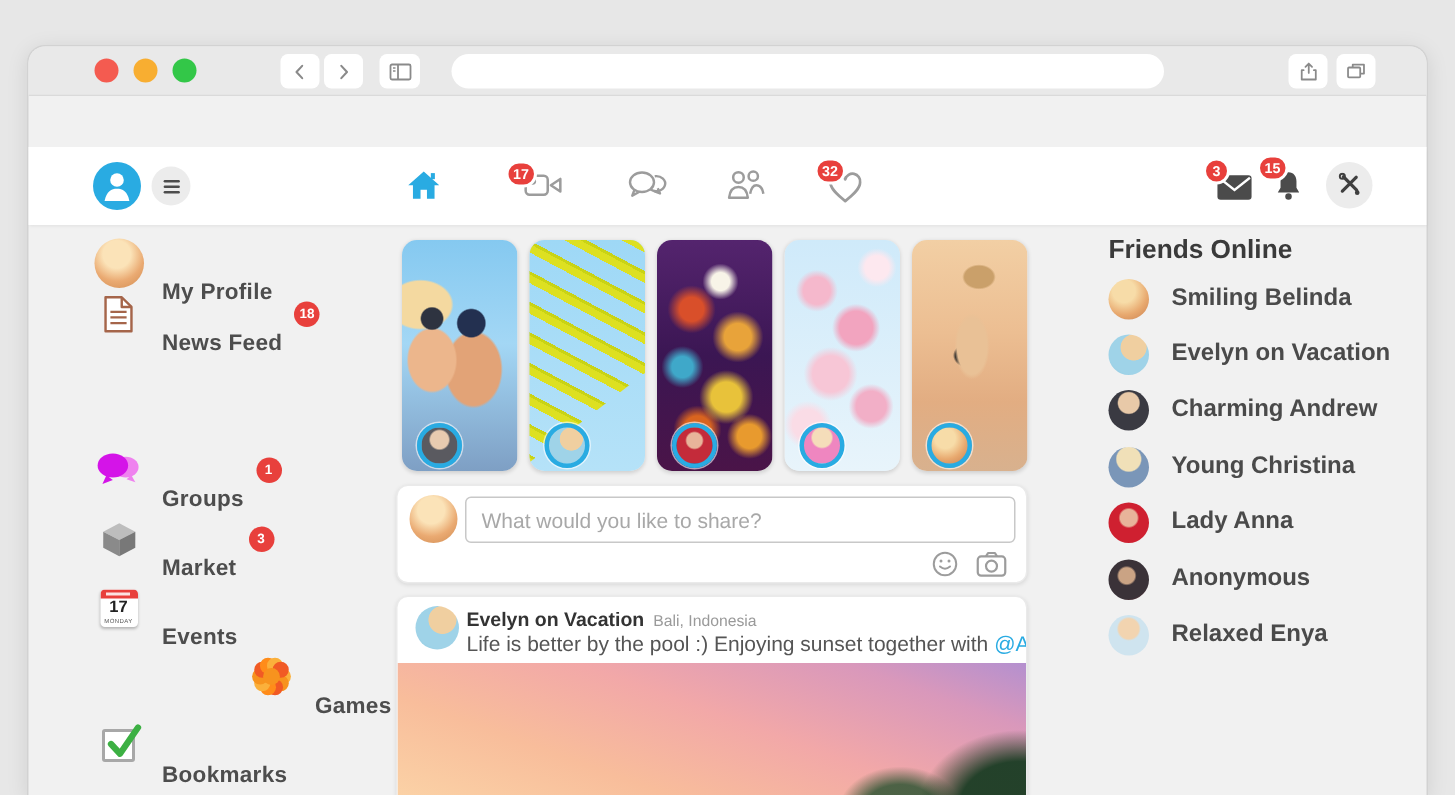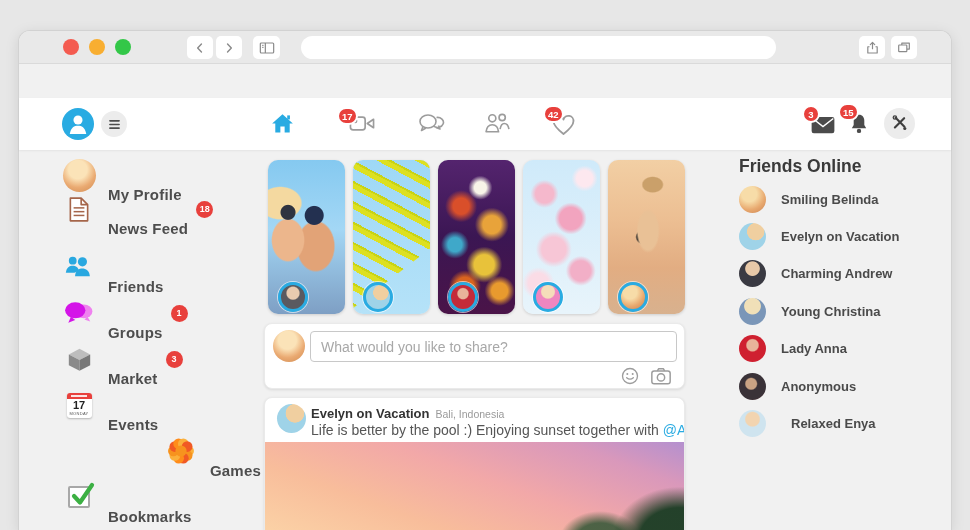--- a/index.html
+++ b/index.html
@@ -99,21 +99,21 @@
   .post-text{font-size:14px;color:#555;}
   .mention{color:#29abe2;cursor:pointer;}
   .post-img{position:absolute;left:0;top:44px;width:100%;height:90px;
    background:radial-gradient(ellipse 90px 70px at 99% 108%,rgba(25,60,35,.95) 0 45%,rgba(25,60,35,0) 75%),
    radial-gradient(ellipse 55px 40px at 80% 110%,rgba(35,80,45,.8) 0 45%,rgba(35,80,45,0) 75%),
    linear-gradient(200deg,#b490cf 0%,#d998bb 18%,#f2a8a8 45%,#f8bd9b 72%,#fbd2a6 100%);}
   
   .fo-title{position:absolute;left:720px;top:125px;font-size:17.5px;font-weight:bold;color:#3a3a3a;}
   .fo-item{position:absolute;left:720px;width:210px;height:28px;display:flex;align-items:center;cursor:pointer;}
   .fo-av{width:27px;height:27px;border-radius:50%;flex:0 0 27px;}
-  .fo-name{margin-left:15px;font-size:13px;font-weight:bold;color:#4a4a4a;}
+  .fo-name{margin-left:15px;font-size:16px;font-weight:bold;color:#4a4a4a;}
 </style>
 </head>
 <body>
 
 <div class="screen">
   <div class="window">
 
     <div class="chrome">
       <span class="light" style="left:44px;background:#f45b50;"></span>
       <span class="light" style="left:70px;background:#f8ae31;"></span>
@@ -216,21 +216,21 @@
       <button class="circle-btn" style="left:865px;top:10px;width:31px;height:31px;background:#ececec;">
         <svg width="17" height="17" viewBox="0 0 24 24">
           <path d="M6.5 4 L19 16.5" stroke="#3f3f3f" stroke-width="3" stroke-linecap="round"></path>
           <circle cx="5.5" cy="3.5" r="2.4" fill="none" stroke="#3f3f3f" stroke-width="1.8"></circle>
           <path d="M18.5 4.5 L5.5 17.5" stroke="#3f3f3f" stroke-width="3" stroke-linecap="round"></path>
           <circle cx="19.5" cy="19" r="2.2" fill="#3f3f3f"></circle>
         </svg>
       </button>
 
       <span class="badge" style="left:318px;top:9px;">17</span>
-      <span class="badge" style="left:524px;top:7px;">42</span>
+      <span class="badge" style="left:524px;top:7px;">32</span>
       <span class="badge" style="left:783px;top:7px;">3</span>
       <span class="badge" style="left:819px;top:5px;">15</span>
     </div>
 
     <div class="side-item" style="top:126px;">
       <span class="side-ic">
           <span class="avatar av-profile" style="width:33px;height:33px;display:block;"></span>
         </span>
       <span class="side-label">My Profile</span>
     </div>
@@ -239,31 +239,20 @@
         <svg width="24" height="27" viewBox="0 0 22 25">
           <path d="M3 2 H13 L19 8 V23 H3 Z" fill="#fff" stroke="#a5654a" stroke-width="1.5" stroke-linejoin="round"></path>
           <path d="M13 2 V8 H19" fill="none" stroke="#a5654a" stroke-width="1.5" stroke-linejoin="round"></path>
           <line x1="6" y1="11" x2="16" y2="11" stroke="#a5654a" stroke-width="1.4"></line>
           <line x1="6" y1="14.5" x2="16" y2="14.5" stroke="#a5654a" stroke-width="1.4"></line>
           <line x1="6" y1="18" x2="16" y2="18" stroke="#a5654a" stroke-width="1.4"></line>
         </svg>
       </span>
       <span class="side-label">News Feed</span>
       <span class="inline-badge">18</span>
-    </div>
-    <div class="side-item" style="top:218px;">
-      <span class="side-ic">
-        <svg width="30" height="24" viewBox="0 0 26 21">
-          <circle cx="7.5" cy="5" r="3.4" fill="#29a8e0"></circle>
-          <path d="M1.5 15.5 C2 10.8 4.8 9.4 7.5 9.4 C10.2 9.4 12.5 10.8 13 14 L9 15.5 Z" fill="#29a8e0"></path>
-          <circle cx="16" cy="6" r="4" fill="#29a8e0"></circle>
-          <path d="M9.5 18.5 C10 13.2 13 11.8 16 11.8 C19 11.8 22 13.4 22.5 18.5 Z" fill="#29a8e0"></path>
-        </svg>
-      </span>
-      <span class="side-label">Friends</span>
     </div>
     <div class="side-item" style="top:264px;">
       <span class="side-ic">
         <svg width="30" height="26" viewBox="0 0 28 24">
           <ellipse cx="18.5" cy="10.5" rx="8" ry="6.5" fill="#ef82ef"></ellipse>
           <path d="M22 15.5 L24.5 20 L19 18" fill="#ef82ef"></path>
           <ellipse cx="10.5" cy="9.5" rx="9.5" ry="7.5" fill="#d414e8"></ellipse>
           <path d="M6.5 15.5 L4 21 L10.5 18.5" fill="#d414e8"></path>
         </svg>
       </span>
@@ -385,19 +374,19 @@
       <span class="fo-name">Young Christina</span>
     </div>
     <div class="fo-item" style="top:303px;">
       <span class="fo-av av-anna"></span>
       <span class="fo-name">Lady Anna</span>
     </div>
     <div class="fo-item" style="top:341px;">
       <span class="fo-av av-anon"></span>
       <span class="fo-name">Anonymous</span>
     </div>
-    <div class="fo-item" style="top:378px;gap:10px;">
+    <div class="fo-item" style="top:378px;">
       <span class="fo-av av-enya"></span>
       <span class="fo-name">Relaxed Enya</span>
     </div>
 
   </div>
 </div>
 
 </body></html>

